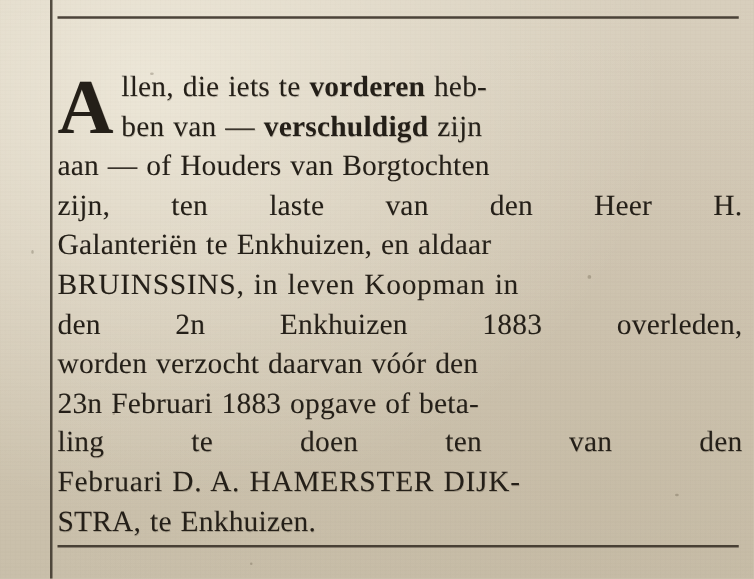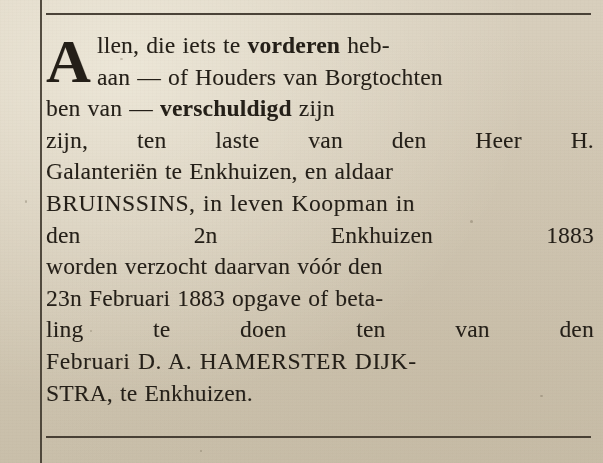--- a/index.html
+++ b/index.html
@@ -107,21 +107,21 @@
     display: block;
     white-space: nowrap;
   }
   .line.spread {
     display: flex;
     justify-content: space-between;
     gap: 16px;
   }
   .line.spread > span { white-space: pre; }
 
-  .l1 { margin-left: 0; }
+  .l1 { margin-left: 0; margin-top: 25px; }
 
   .sc {
     letter-spacing: 0.6px;
   }
 </style>
 </head>
 <body>
 
 <div class="page">
 
@@ -131,43 +131,44 @@
   <div class="rule-top"></div>
   <div class="rule-bottom"></div>
 
   <div class="advert">
     <div class="body-text">
 
       <span class="dropcap">A</span>
 
       <span class="line l1"><span>llen, die iets te </span><span class="bold">vorderen</span><span> heb-</span></span>
 
+      <span class="line"><span>ben van — </span><span class="bold">verschuldigd</span><span> zijn</span></span>
+
       <span class="line">aan — of Houders van Borgtochten</span>
-
-      <span class="line"><span>ben van — </span><span class="bold">verschuldigd</span><span> zijn</span></span>
 
       <span class="line spread">
         <span>zijn,</span>
         <span>ten</span>
         <span>laste</span>
         <span>van</span>
         <span>den</span>
         <span>Heer</span>
         <span>H.</span>
       </span>
 
       <span class="line">Galanteriën te Enkhuizen, en aldaar</span>
 
       <span class="line sc">BRUINSSINS, in leven Koopman in</span>
 
       <span class="line spread">
         <span>den</span>
         <span>2n</span>
         <span>Enkhuizen</span>
         <span>1883</span>
+        <span>overleden,</span>
       </span>
 
       <span class="line">worden verzocht daarvan vóór den</span>
 
       <span class="line">23n Februari 1883 opgave of beta-</span>
 
       <span class="line spread">
         <span>ling</span>
         <span>te</span>
         <span>doen</span>

